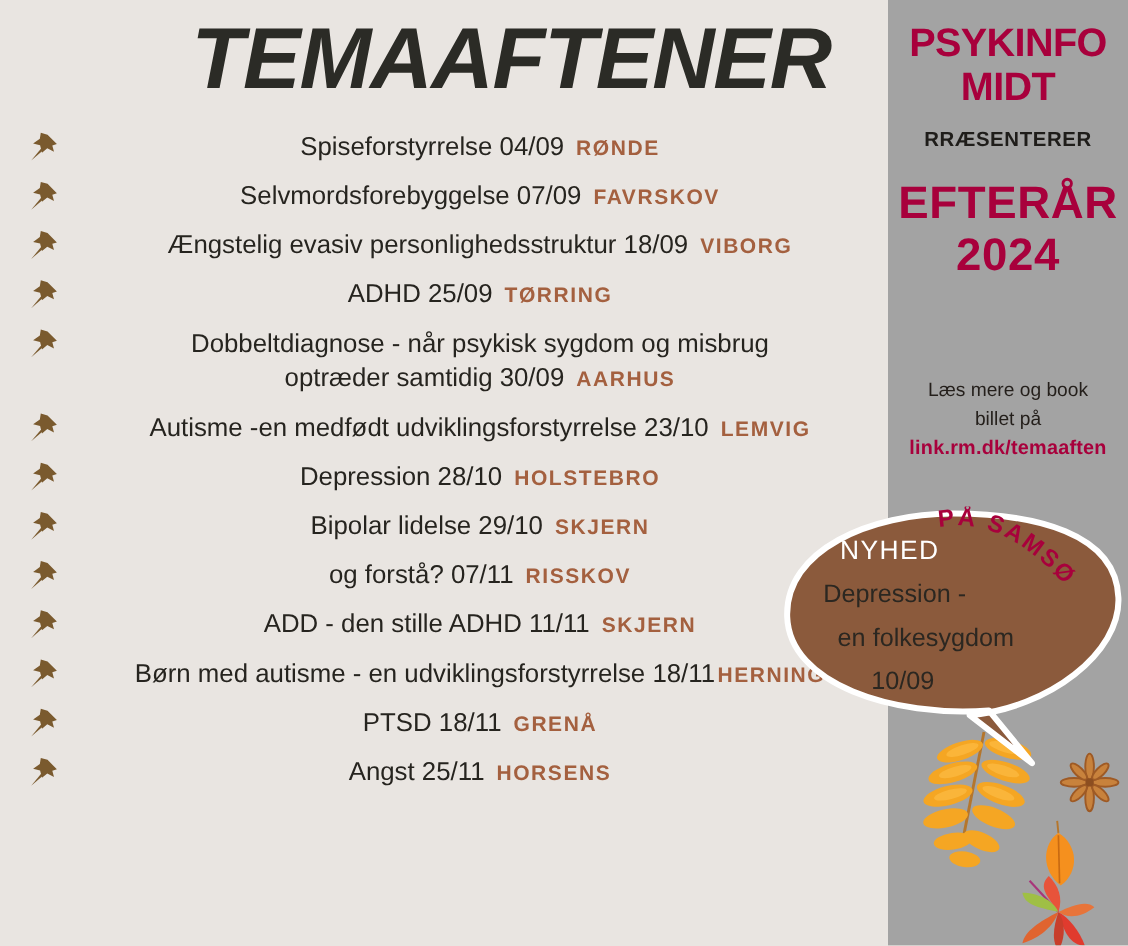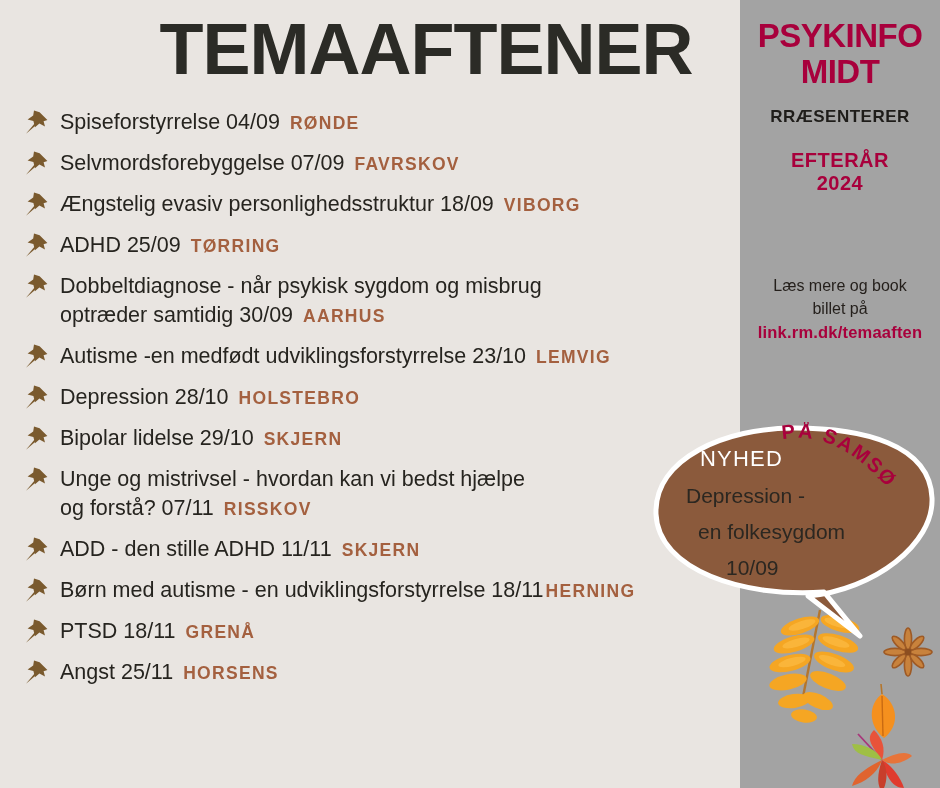--- a/index.html
+++ b/index.html
@@ -31,21 +31,21 @@
     margin-top:18px;
     color:#1F1D1A;
     font-size:17px;
     font-weight:bold;
     letter-spacing:0.5px;
   }
   .sb-season{
     margin-top:22px;
     color:#A8003C;
     font-weight:bold;
-    font-size:20px;
+    font-size:38px;
     line-height:1.12;
     letter-spacing:0.5px;
   }
   .sb-more{
     margin-top:80px;
     color:#241F1B;
     font-size:16px;
     line-height:1.45;
     font-weight:500;
     padding:0 23px;
@@ -60,25 +60,26 @@
 
   
   .title{
     position:absolute;left:0;top:8px;width:852px;
     text-align:center;
     font-size:72px;
     font-weight:bold;
     color:#2B2B26;
     letter-spacing:-1px;
     font-family:"Liberation Sans", sans-serif;
+    font-style:italic;
   }
 
   
   .list{
-    position:absolute;left:24px;top:108px;width:716px;
+    position:absolute;left:24px;top:108px;width:716px;text-align:center;
   }
   .item{
     display:flex;
     align-items:flex-start;
     margin-bottom:11px;
     min-height:28px;
   }
   .pin{
     flex:0 0 auto;
     width:26px;height:26px;
@@ -265,21 +266,20 @@
       <div class="item">
         <span class="pin">
           <svg width="26" height="26" viewBox="0 0 26 26" aria-hidden="true">
             <g fill="#7A5A2E">
               <path d="M15.6 2.2 L23.4 10.0 L19.6 11.2 L21.0 16.4 L15.4 13.6 L11.0 17.2 L9.4 11.0 L3.6 9.6 L9.2 5.6 L10.0 0.6 Z"></path>
               <path d="M10.6 13.4 L2.0 23.8 L12.2 15.0 Z"></path>
             </g>
           </svg>
         </span>
         <span class="item-body">
-          <span class="item-line"><span>Unge og mistrivsel - hvordan kan vi bedst hjælpe</span></span>
           <span class="item-line"><span>og forstå? 07/11</span><span class="city">RISSKOV</span></span>
         </span>
       </div>
       <div class="item">
         <span class="pin">
           <svg width="26" height="26" viewBox="0 0 26 26" aria-hidden="true">
             <g fill="#7A5A2E">
               <path d="M15.6 2.2 L23.4 10.0 L19.6 11.2 L21.0 16.4 L15.4 13.6 L11.0 17.2 L9.4 11.0 L3.6 9.6 L9.2 5.6 L10.0 0.6 Z"></path>
               <path d="M10.6 13.4 L2.0 23.8 L12.2 15.0 Z"></path>
             </g>

